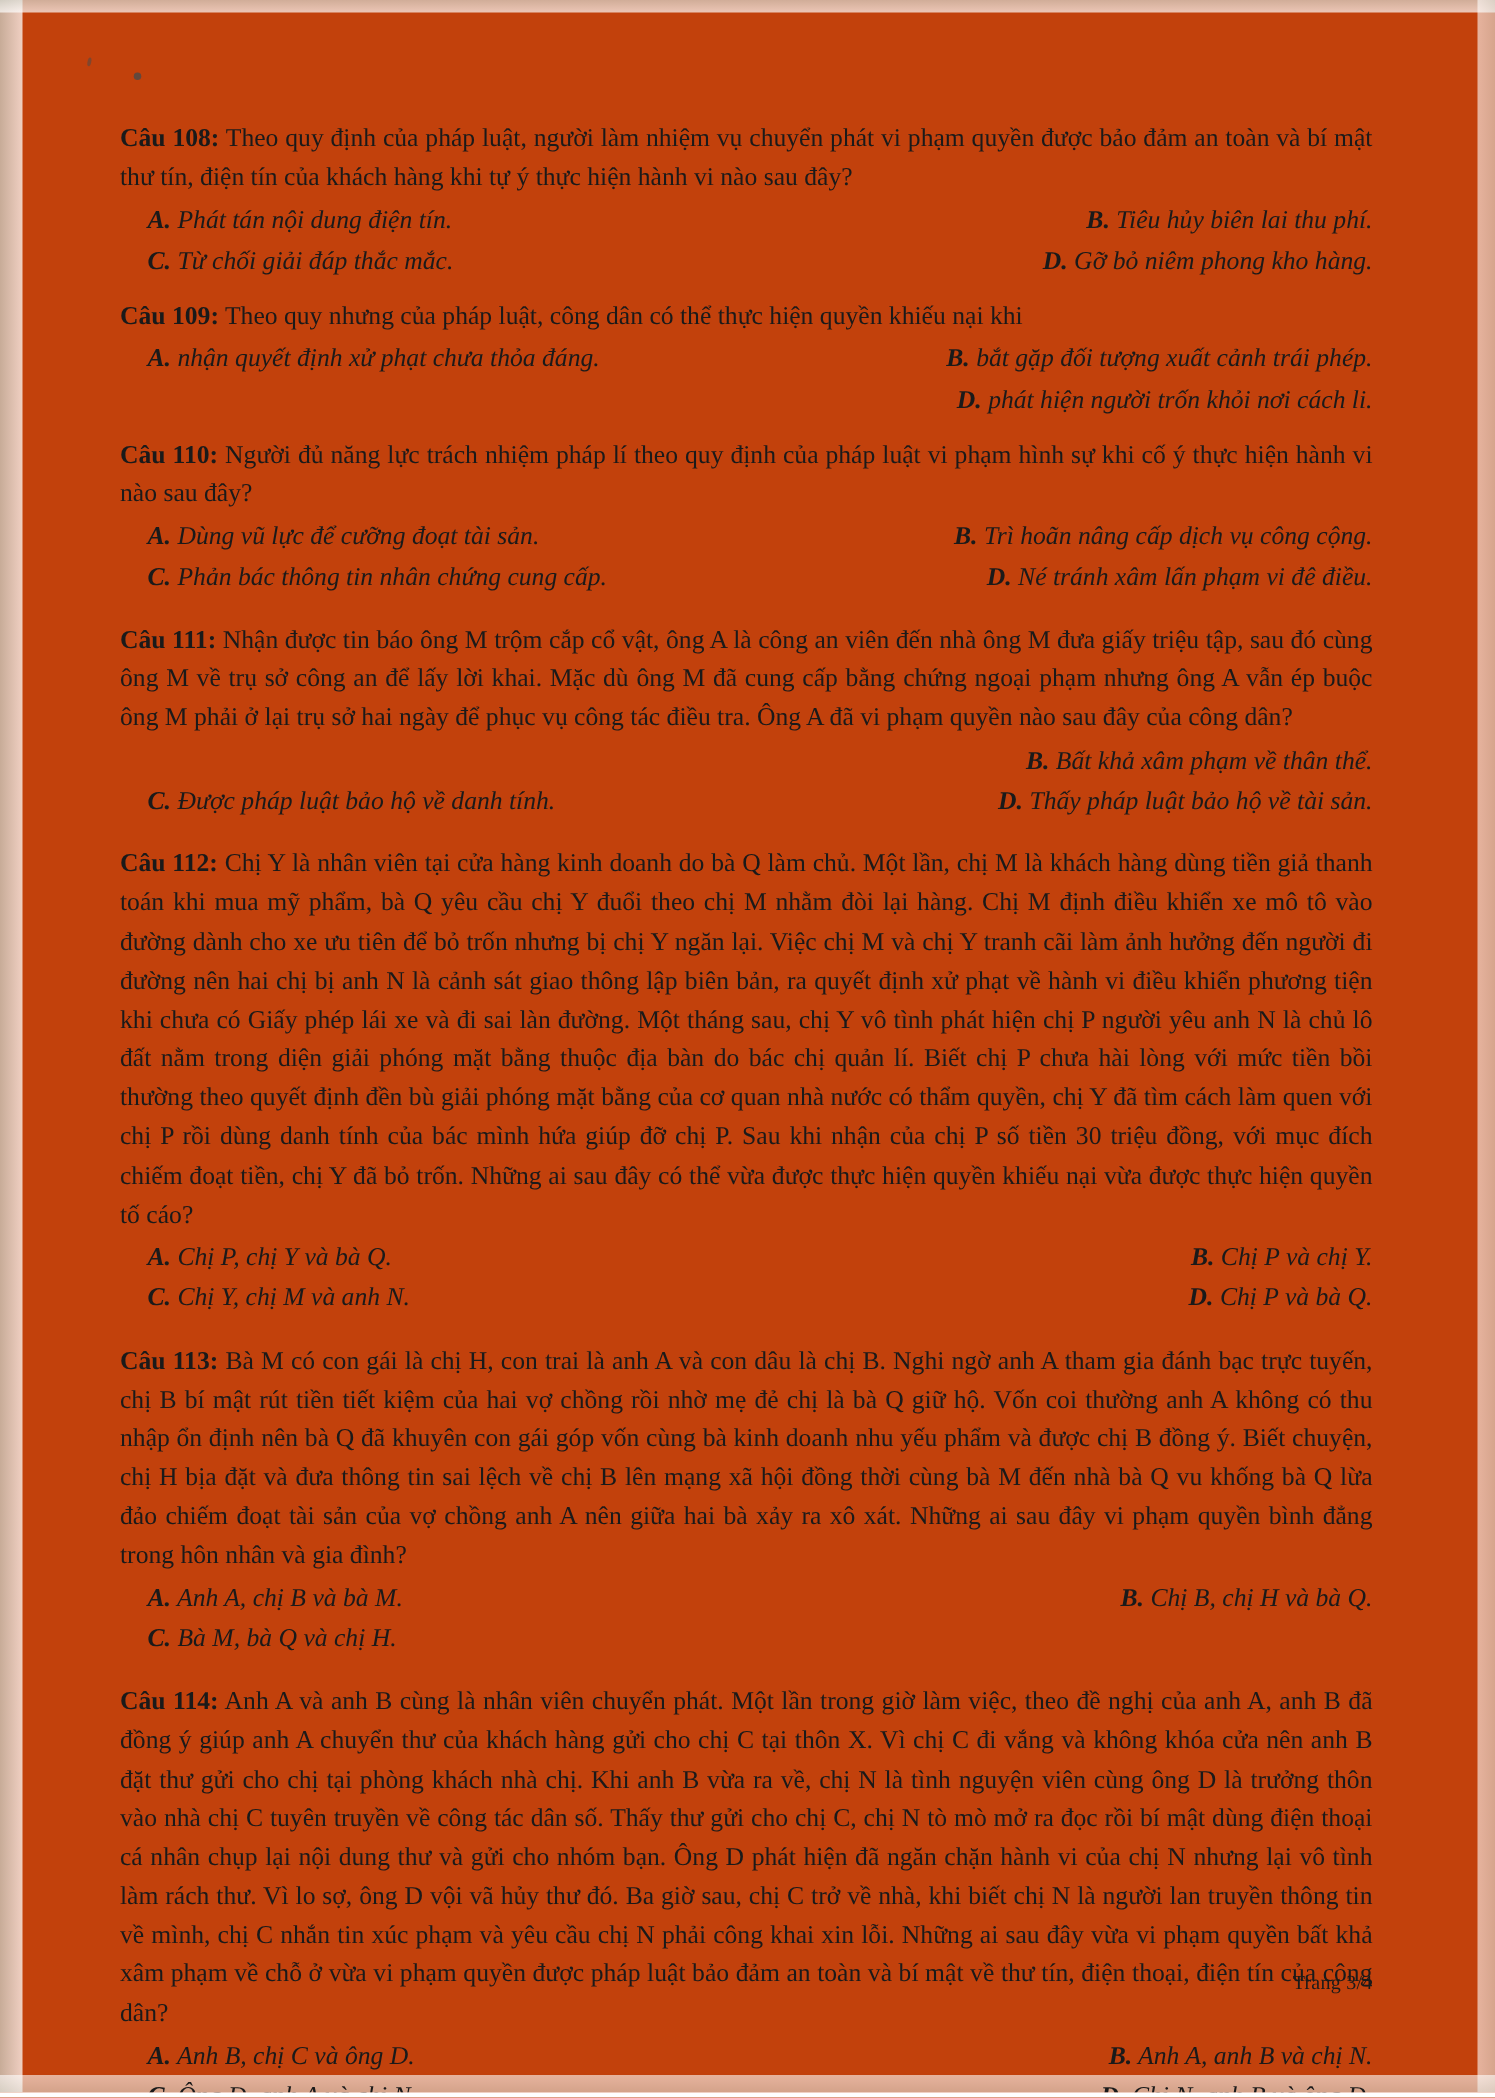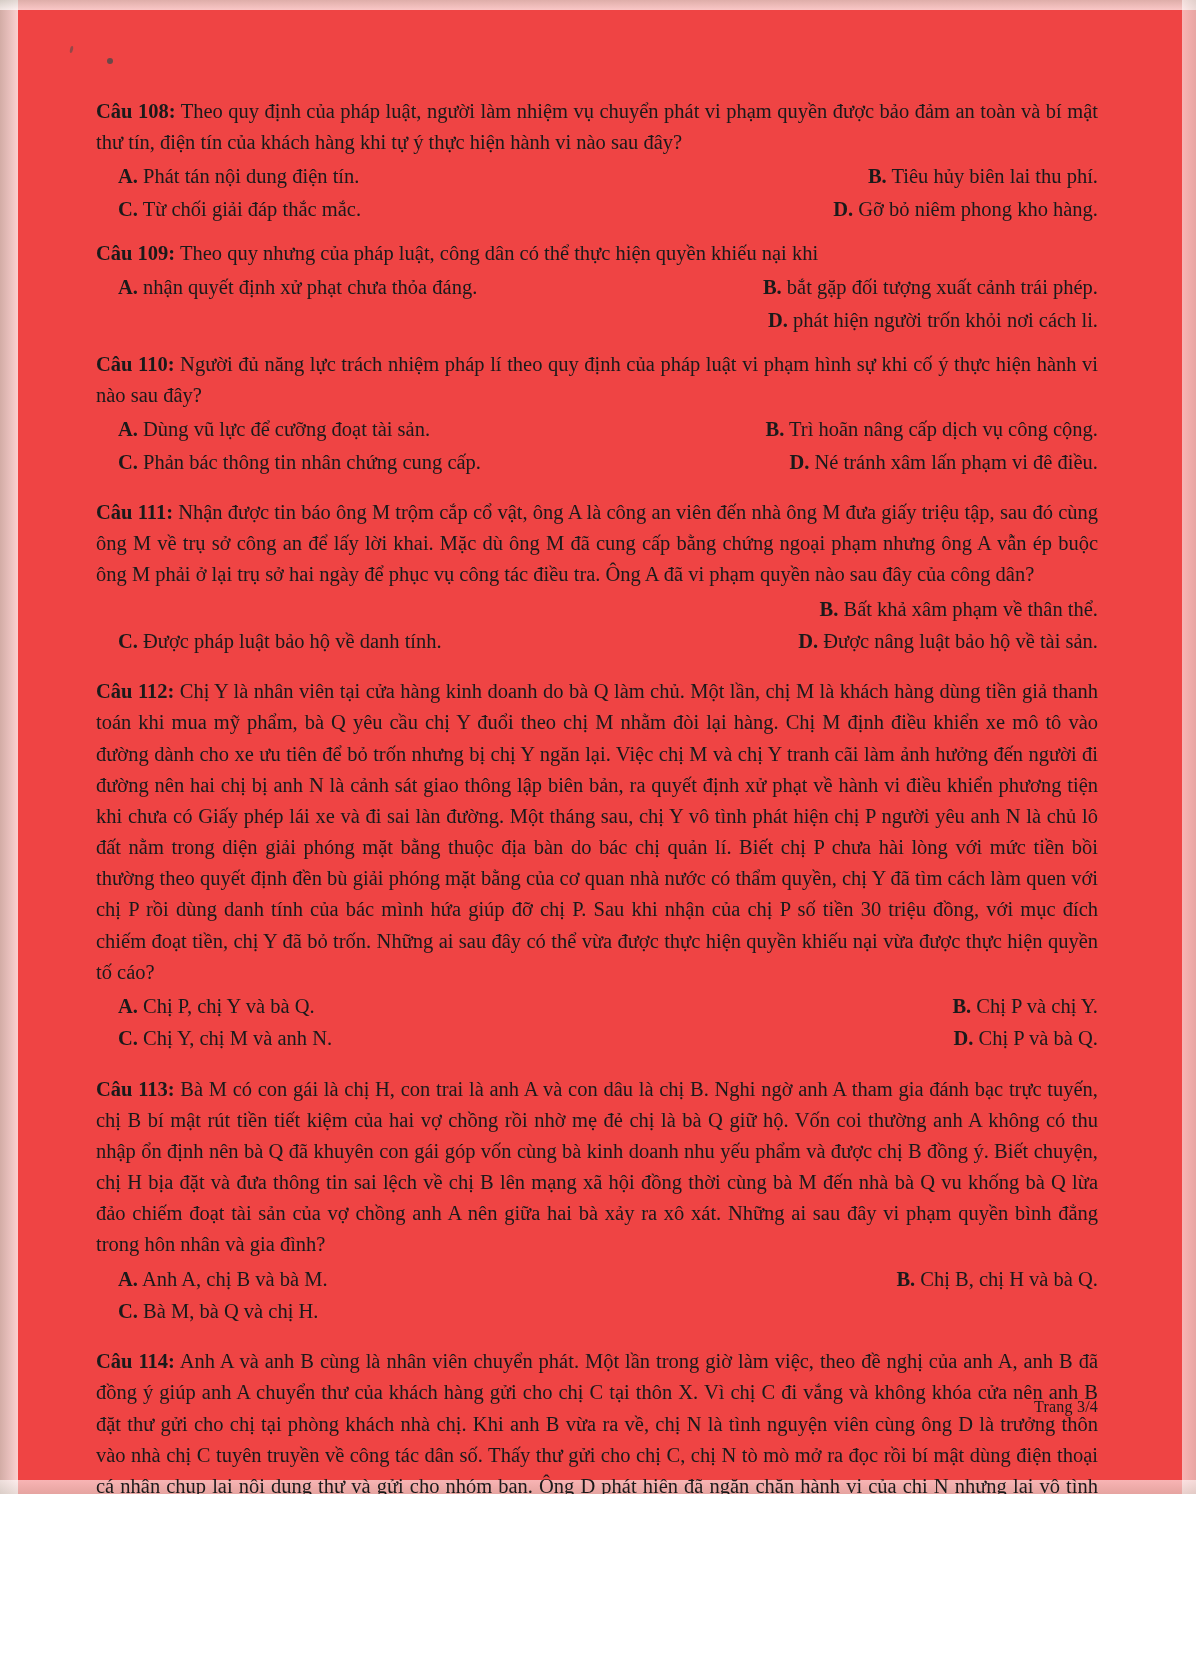--- a/index.html
+++ b/index.html
@@ -7,23 +7,23 @@
     padding: 0;
     background: #ffffff;
   }
   body {
     font-family: "Liberation Serif", serif;
     color: #1a1a1a;
   }
   .page {
     position: relative;
     width: 1196px;
-    height: 1494px;
+    height: 1674px;
     margin: 0 auto;
-    background: #ef4444;
+    background: #c2410c;
     overflow: hidden;
   }
   
   .scan-edge-left {
     position: absolute;
     left: 0; top: 0;
     width: 18px; height: 100%;
     background: linear-gradient(to right, #c9cfc6, #ffffff);
     opacity: 0.75;
   }
@@ -71,20 +71,21 @@
     line-height: 1.52;
     text-align: justify;
     text-justify: inter-word;
   }
   .q-label {
     font-weight: bold;
   }
   .options {
     margin-top: 2px;
     padding-left: 22px;
+    font-style: italic;
   }
   .opt-row {
     display: flex;
     width: 100%;
   }
   .opt-cell {
     font-size: 20.5px;
     line-height: 1.58;
     white-space: nowrap;
   }
@@ -213,21 +214,21 @@
             <span>Bất khả xâm phạm về thân thể.</span>
           </div>
         </div>
         <div class="opt-row">
           <div class="opt-cell left">
             <span class="opt-key">C.</span>
             <span>Được pháp luật bảo hộ về danh tính.</span>
           </div>
           <div class="opt-cell right">
             <span class="opt-key">D.</span>
-            <span>Được nâng luật bảo hộ về tài sản.</span>
+            <span>Thấy pháp luật bảo hộ về tài sản.</span>
           </div>
         </div>
       </div>
     </div>
 
     <div class="q-block looser">
       <div class="q-body">
         <span class="q-label">Câu 112:</span>
         <span>Chị Y là nhân viên tại cửa hàng kinh doanh do bà Q làm chủ. Một lần, chị M là khách hàng dùng tiền giả thanh toán khi mua mỹ phẩm, bà Q yêu cầu chị Y đuổi theo chị M nhằm đòi lại hàng. Chị M định điều khiển xe mô tô vào đường dành cho xe ưu tiên để bỏ trốn nhưng bị chị Y ngăn lại. Việc chị M và chị Y tranh cãi làm ảnh hưởng đến người đi đường nên hai chị bị anh N là cảnh sát giao thông lập biên bản, ra quyết định xử phạt về hành vi điều khiển phương tiện khi chưa có Giấy phép lái xe và đi sai làn đường. Một tháng sau, chị Y vô tình phát hiện chị P người yêu anh N là chủ lô đất nằm trong diện giải phóng mặt bằng thuộc địa bàn do bác chị quản lí. Biết chị P chưa hài lòng với mức tiền bồi thường theo quyết định đền bù giải phóng mặt bằng của cơ quan nhà nước có thẩm quyền, chị Y đã tìm cách làm quen với chị P rồi dùng danh tính của bác mình hứa giúp đỡ chị P. Sau khi nhận của chị P số tiền 30 triệu đồng, với mục đích chiếm đoạt tiền, chị Y đã bỏ trốn. Những ai sau đây có thể vừa được thực hiện quyền khiếu nại vừa được thực hiện quyền tố cáo?</span>
       </div>

